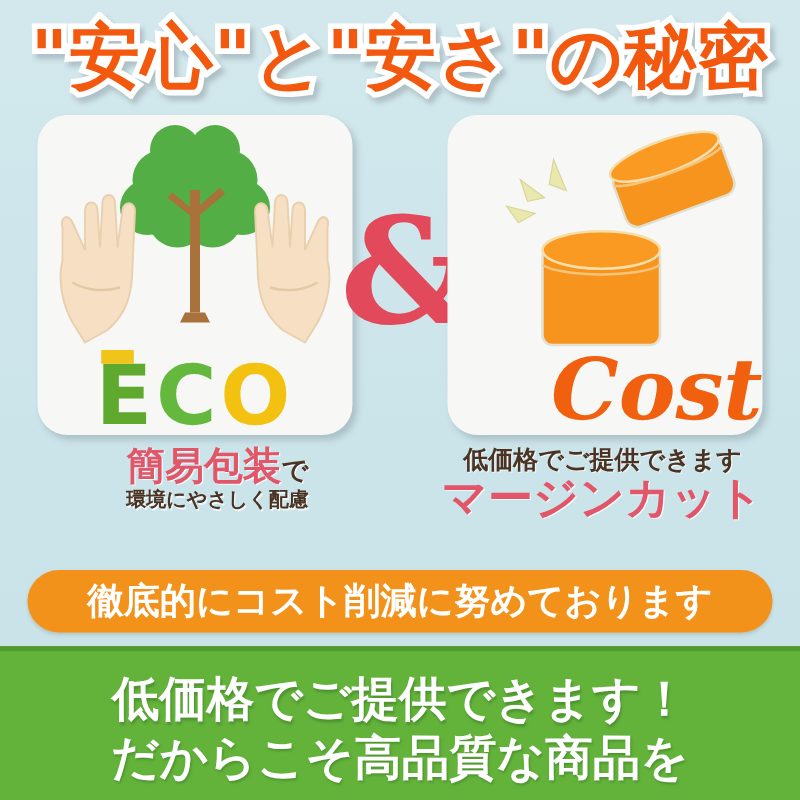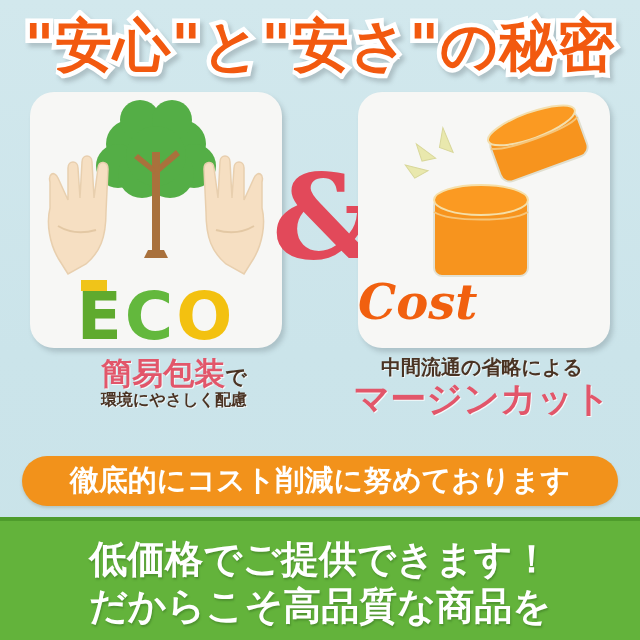--- a/index.html
+++ b/index.html
@@ -106,24 +106,24 @@
   .cost-art {
     position: absolute;
     left: 0; top: 6px;
     width: 252px; height: 196px;
   }
   .cost-word {
     position: absolute;
     left: 0;
     top: 186px;
     width: 252px;
-    text-align: left;
+    text-align: right;
     font-family: "DejaVu Serif", serif;
     font-style: italic;
-    font-size: 48px;
+    font-size: 68px;
     font-weight: bold;
     line-height: 1;
     color: #f1600f;
   }
 
   
   .caption {
     position: absolute;
     top: 356px;
     width: 300px;
@@ -289,21 +289,21 @@
   </div>
 
   <div class="caption caption-left">
     <div class="cap-pink">
       <span>簡易包装</span><span class="suffix">で</span>
     </div>
     <div class="cap-dark">環境にやさしく配慮</div>
   </div>
 
   <div class="caption caption-right">
-    <div class="cap-dark cap-small-top">中間流通の省略による</div>
+    <div class="cap-dark cap-small-top">低価格でご提供できます</div>
     <div class="cap-pink cap-big-pink">マージンカット</div>
   </div>
 
   <div class="pill">
     <span class="pill-text">徹底的にコスト削減に努めております</span>
   </div>
 
   <div class="footer">
     <div class="footer-line">低価格でご提供できます！</div>
     <div class="footer-line">だからこそ高品質な商品を</div>

